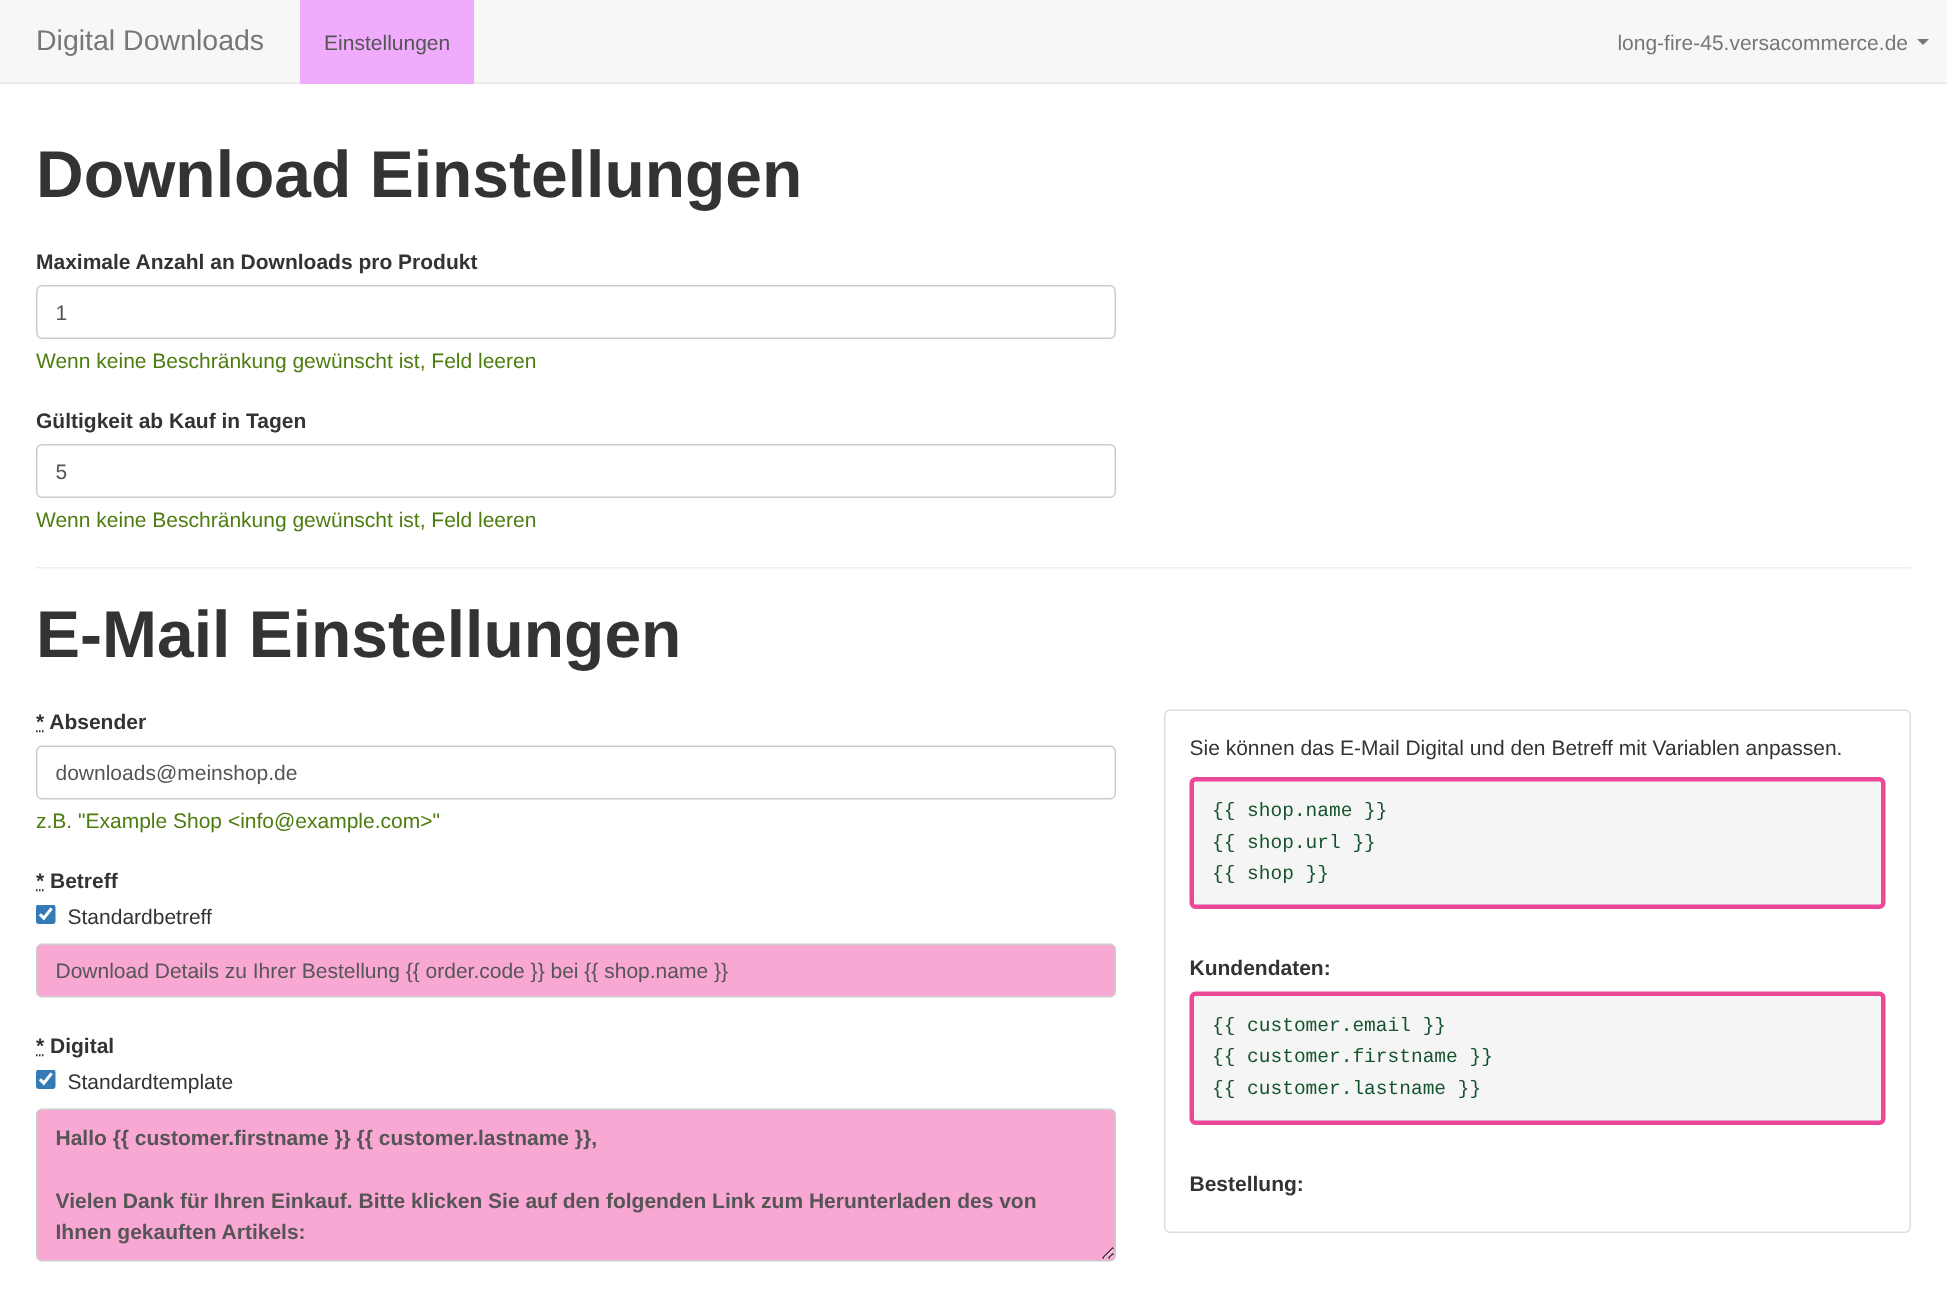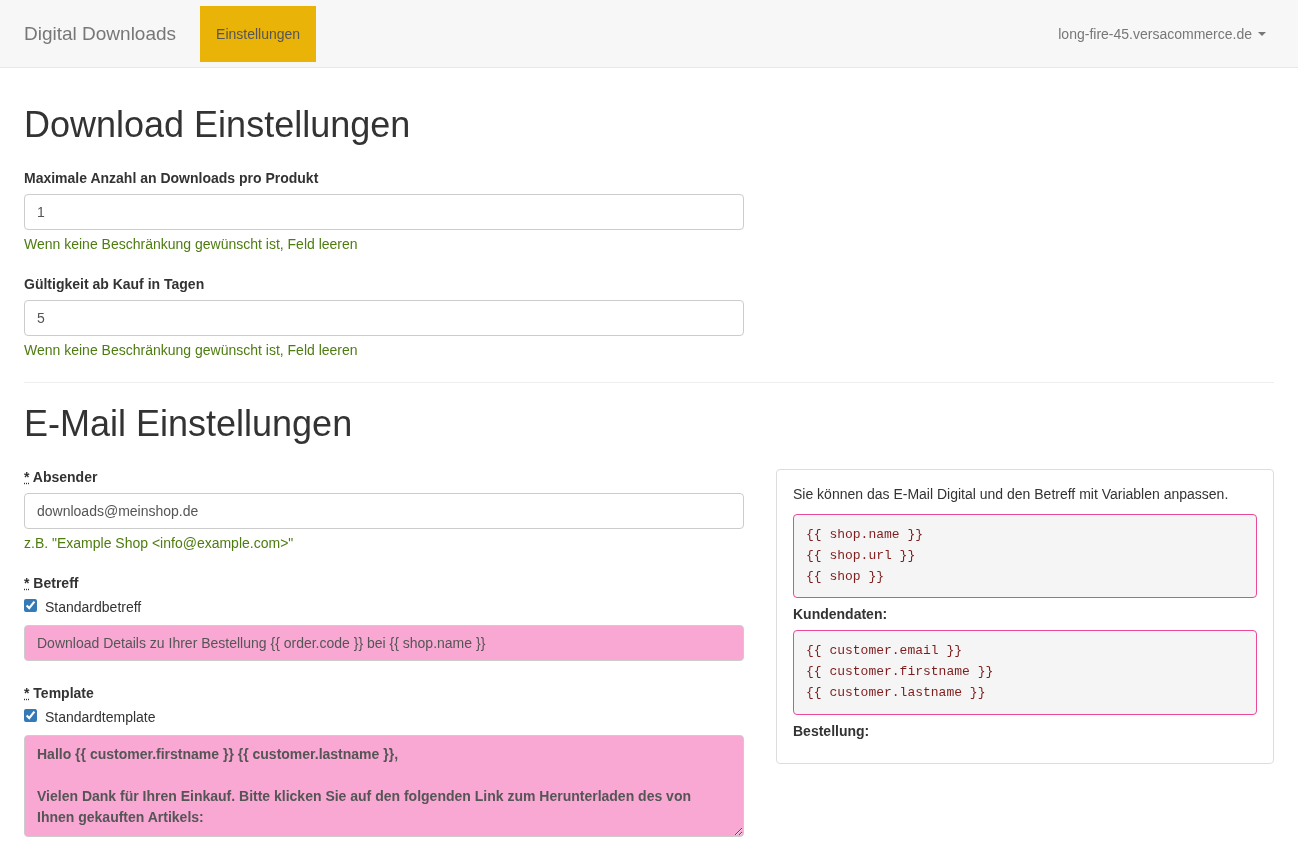--- a/index.html
+++ b/index.html
@@ -5,63 +5,63 @@
 * { box-sizing: border-box; margin: 0; padding: 0; }
 body {
   font-family: "Helvetica Neue", Helvetica, Arial, sans-serif;
   font-size: 14px;
   color: #333;
   background: #fff;
 }
 .navbar {
   background: #f7f7f7;
   border-bottom: 1px solid #e7e7e7;
-  height: 68px;
+  height: 56px;
   display: flex;
   align-items: center;
   padding: 0;
 }
 .navbar-brand {
   font-size: 19px;
   color: #777;
   padding: 0 24px;
 }
 .navbar-tab {
-  background: #eab308;
+  background: #f0abfc;
   color: #555;
   height: 56px;
   display: flex;
   align-items: center;
   padding: 0 16px;
   font-size: 14px;
 }
 .navbar-right {
   margin-left: auto;
-  padding-right: 32px;
+  padding-right: 12px;
   color: #777;
   display: flex;
   align-items: center;
   gap: 4px;
   cursor: pointer;
 }
 .caret {
   display: inline-block;
   width: 0;
   height: 0;
   border-left: 4px solid transparent;
   border-right: 4px solid transparent;
   border-top: 4px solid #777;
   margin-left: 2px;
 }
 .container {
   padding: 24px;
 }
 h1 {
-  font-size: 36px;
-  font-weight: 400;
+  font-size: 44px;
+  font-weight: 700;
   margin-bottom: 24px;
   margin-top: 12px;
   color: #333;
 }
 .form-group {
   margin-bottom: 24px;
 }
 .form-label {
   font-weight: bold;
   display: block;
@@ -130,29 +130,29 @@
 .panel-body p {
   margin-bottom: 12px;
 }
 .panel-body strong {
   display: block;
   margin-bottom: 8px;
   margin-top: 4px;
 }
 pre {
   background: #f5f5f5;
-  border: 1px solid #ec4899;
+  border: 3px solid #ec4899;
   border-radius: 4px;
   padding: 10px 12px;
   font-family: Menlo, Monaco, Consolas, "Courier New", monospace;
   font-size: 13px;
   line-height: 1.6;
-  margin-bottom: 8px;
+  margin-bottom: 31px;
   white-space: pre;
-  color: #7f1d1d;
+  color: #14532d;
 }
 .checkbox-row {
   display: flex;
   align-items: flex-start;
   gap: 8px;
   margin-bottom: 10px;
 }
 .checkbox-row input[type="checkbox"] {
   accent-color: #337ab7;
 }
@@ -211,21 +211,21 @@
         <div class="checkbox-row">
           <input type="checkbox" checked="" style="">
           <span>Standardbetreff</span>
         </div>
         <input type="text" class="form-control" disabled="" value="Download Details zu Ihrer Bestellung {{ order.code }} bei {{ shop.name }}" style="">
       </div>
 
       <div class="form-group">
         <label class="form-label">
           <span class="required-mark">*</span>
-          <span>Template</span>
+          <span>Digital</span>
         </label>
         <div class="checkbox-row">
           <input type="checkbox" checked="" style="">
           <span>Standardtemplate</span>
         </div>
         <textarea class="form-control" disabled="" rows="4" style="">Hallo {{ customer.firstname }} {{ customer.lastname }},
 
 Vielen Dank für Ihren Einkauf. Bitte klicken Sie auf den folgenden Link zum Herunterladen des von Ihnen gekauften Artikels:</textarea>
       </div>
 

